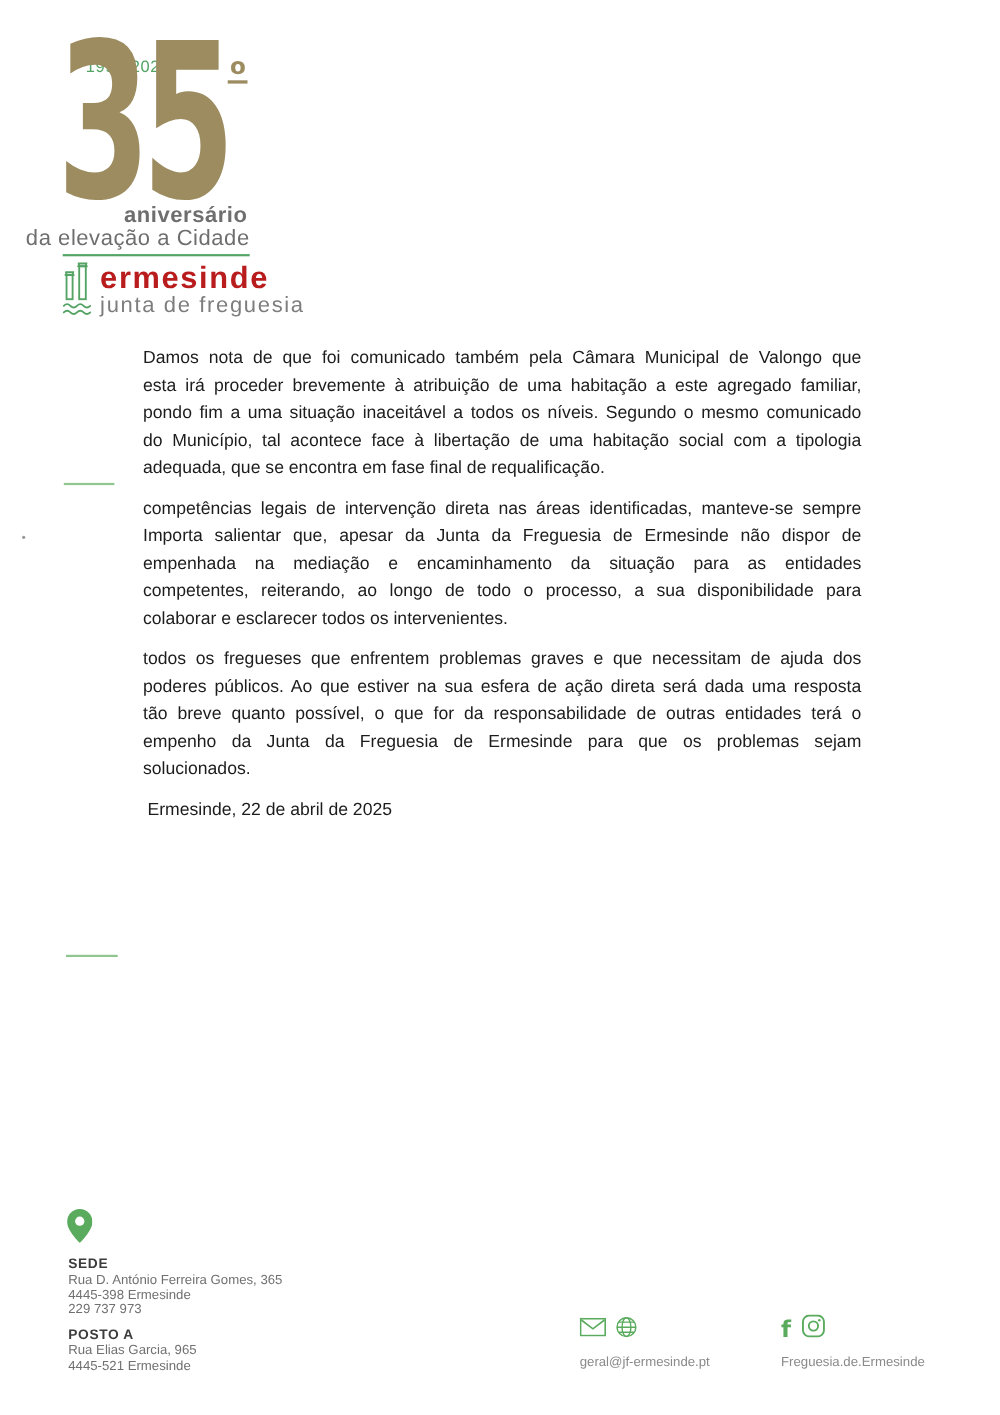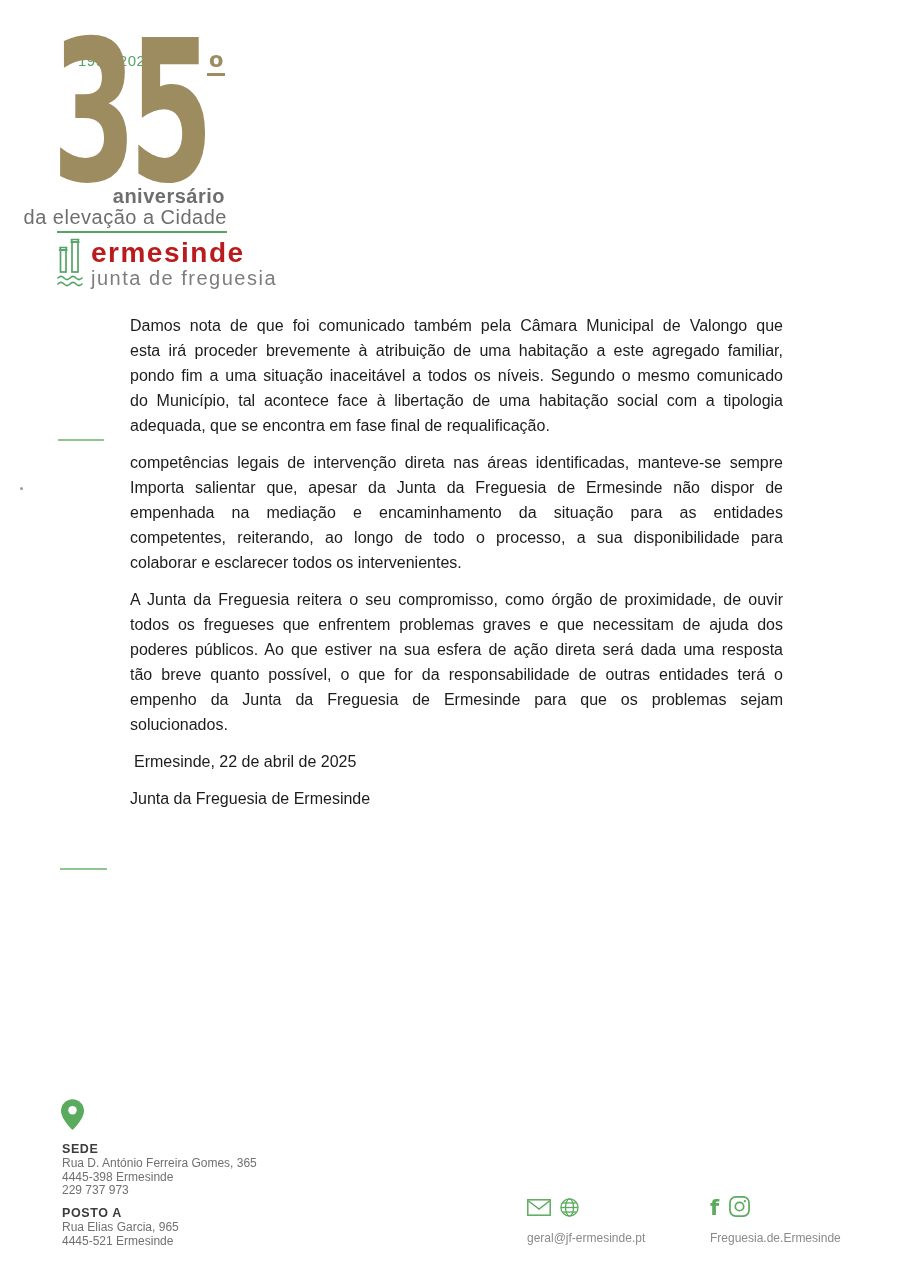--- a/index.html
+++ b/index.html
@@ -115,29 +115,27 @@
       <div class="lline">adequada, que se encontra em fase final de requalificação.</div>
     </div>
     <div class="para">
       <div class="jline">competências legais de intervenção direta nas áreas identificadas, manteve-se sempre</div>
       <div class="jline">Importa salientar que, apesar da Junta da Freguesia de Ermesinde não dispor de</div>
       <div class="jline">empenhada na mediação e encaminhamento da situação para as entidades</div>
       <div class="jline">competentes, reiterando, ao longo de todo o processo, a sua disponibilidade para</div>
       <div class="lline">colaborar e esclarecer todos os intervenientes.</div>
     </div>
     <div class="para">
-      <div class="jline">A Junta da Freguesia reitera o seu compromisso, como órgão de proximidade, de ouvir</div>
       <div class="jline">todos os fregueses que enfrentem problemas graves e que necessitam de ajuda dos</div>
       <div class="jline">poderes públicos. Ao que estiver na sua esfera de ação direta será dada uma resposta</div>
       <div class="jline">tão breve quanto possível, o que for da responsabilidade de outras entidades terá o</div>
       <div class="jline">empenho da Junta da Freguesia de Ermesinde para que os problemas sejam</div>
       <div class="lline">solucionados.</div>
     </div>
     <div class="date-line">Ermesinde, 22 de abril de 2025</div>
-    <div class="sig-line">Junta da Freguesia de Ermesinde</div>
   </div>
 
   <span class="pin-icon">
     <svg width="23" height="31" viewBox="0 0 24 32">
       <path d="M12 0 C5.4 0 0 5.4 0 12 c0 9 12 20 12 20 s12 -11 12 -20 C24 5.4 18.6 0 12 0 z" fill="#5aab5e"></path>
       <circle cx="12" cy="11.5" r="4.4" fill="#ffffff"></circle>
     </svg>
   </span>
 
   <div class="addr addr-sede">

